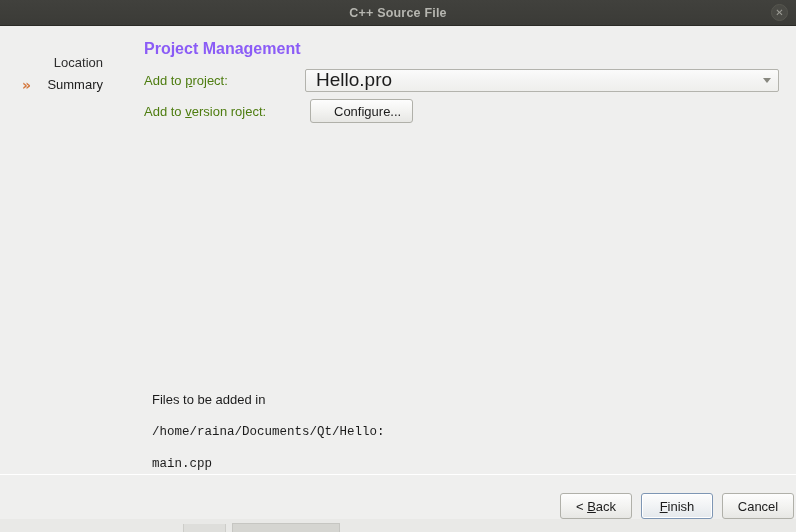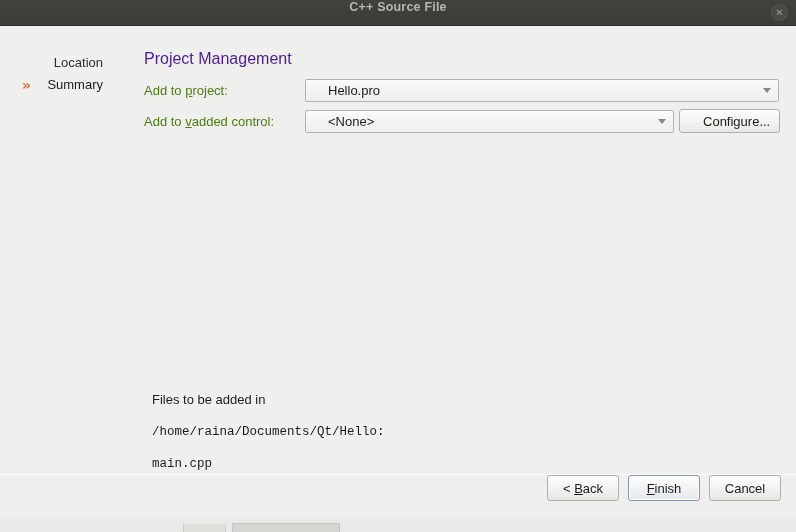--- a/index.html
+++ b/index.html
@@ -20,20 +20,21 @@
     display: flex;
     flex-direction: column;
   }
   
   .titlebar {
     position: relative;
     height: 26px;
     background: linear-gradient(to bottom, #41413d 0%, #3b3b37 100%);
     border-bottom: 1px solid #2b2b27;
     display: flex;
+    align-items: center;
     justify-content: center;
     flex: none;
   }
   .titlebar-title {
     font-size: 12.5px;
     font-weight: bold;
     color: #b6b6b0;
     letter-spacing: 0.2px;
   }
   .close-btn {
@@ -80,24 +81,24 @@
     font-family: "DejaVu Sans", sans-serif;
     font-weight: bold;
   }
 
   .content {
     position: absolute;
     left: 144px; top: 0;
     right: 16px;
   }
   .page-title {
-    margin-top: 24px;
+    margin-top: 14px;
     font-size: 16px;
-    font-weight: normal;
-    color: #4c1d95;
+    font-weight: bold;
+    color: #8b5cf6;
   }
   .form {
     margin-top: 11px;
   }
   .row {
     display: flex;
     align-items: center;
     height: 22px;
     margin-bottom: 9px;
   }
@@ -109,25 +110,25 @@
     flex: none;
   }
   .row-label u { text-decoration: underline; }
 
   .combo {
     position: relative;
     height: 23px;
     background: linear-gradient(to bottom, #fbfbfb 0%, #f3f3f2 55%, #eeeeec 100%);
     border: 1px solid #b3b3ad;
     border-radius: 2px;
-    font-size: 13px;
+    font-size: 19px;
     color: #1c1c1c;
     display: flex;
     align-items: center;
-    padding: 0 22px 0 22px;
+    padding: 0 22px 0 10px;
     cursor: pointer;
     white-space: nowrap;
     overflow: hidden;
   }
   .combo .arrow {
     position: absolute;
     right: 7px; top: 50%;
     margin-top: -2px;
     width: 0; height: 0;
     border-left: 4.5px solid transparent;
@@ -178,23 +179,23 @@
     left: 0; right: 0; bottom: 44px;
     height: 1px;
     background: #d7d7d3;
     border-top: 1px solid #ffffff;
   }
   .footer {
     position: absolute;
     left: 8px; right: 0; bottom: 0;
     height: 44px;
     display: flex;
-    align-items: flex-start;
+    align-items: flex-end;
     justify-content: flex-end;
-    padding-right: 15px;
+    padding-right: 2px;
     gap: 9px;
   }
   .footer .btn { height: 26px; min-width: 72px; }
   .btn.default {
     border: 1px solid #7e96b4;
     box-shadow: inset 0 0 0 1px #ffffff;
     background: linear-gradient(to bottom, #fdfdfd 0%, #f1f3f5 50%, #e4e8ec 100%);
   }
 
   
@@ -256,25 +257,21 @@
 
         <div class="row">
           <div class="row-label"><span>Add to </span><u>p</u><span>roject:</span></div>
           <div class="combo" id="combo-project">
             <span>Hello.pro</span>
             <span class="arrow"></span>
           </div>
         </div>
 
         <div class="row">
-          <div class="row-label"><span>Add to </span><u>v</u><span>added control:</span></div>
-          <div class="combo" id="combo-vcs">
-            <span>&lt;None&gt;</span>
-            <span class="arrow"></span>
-          </div>
+          <div class="row-label"><span>Add to </span><u>v</u><span>ersion roject:</span></div>
           <button class="btn" id="configure-button">Configure...</button>
         </div>
 
       </div>
     </div>
 
     <div class="summary">
       <div class="summary-line">Files to be added in</div>
       <div class="summary-line mono">/home/raina/Documents/Qt/Hello:</div>
       <div class="summary-line mono">main.cpp</div>

